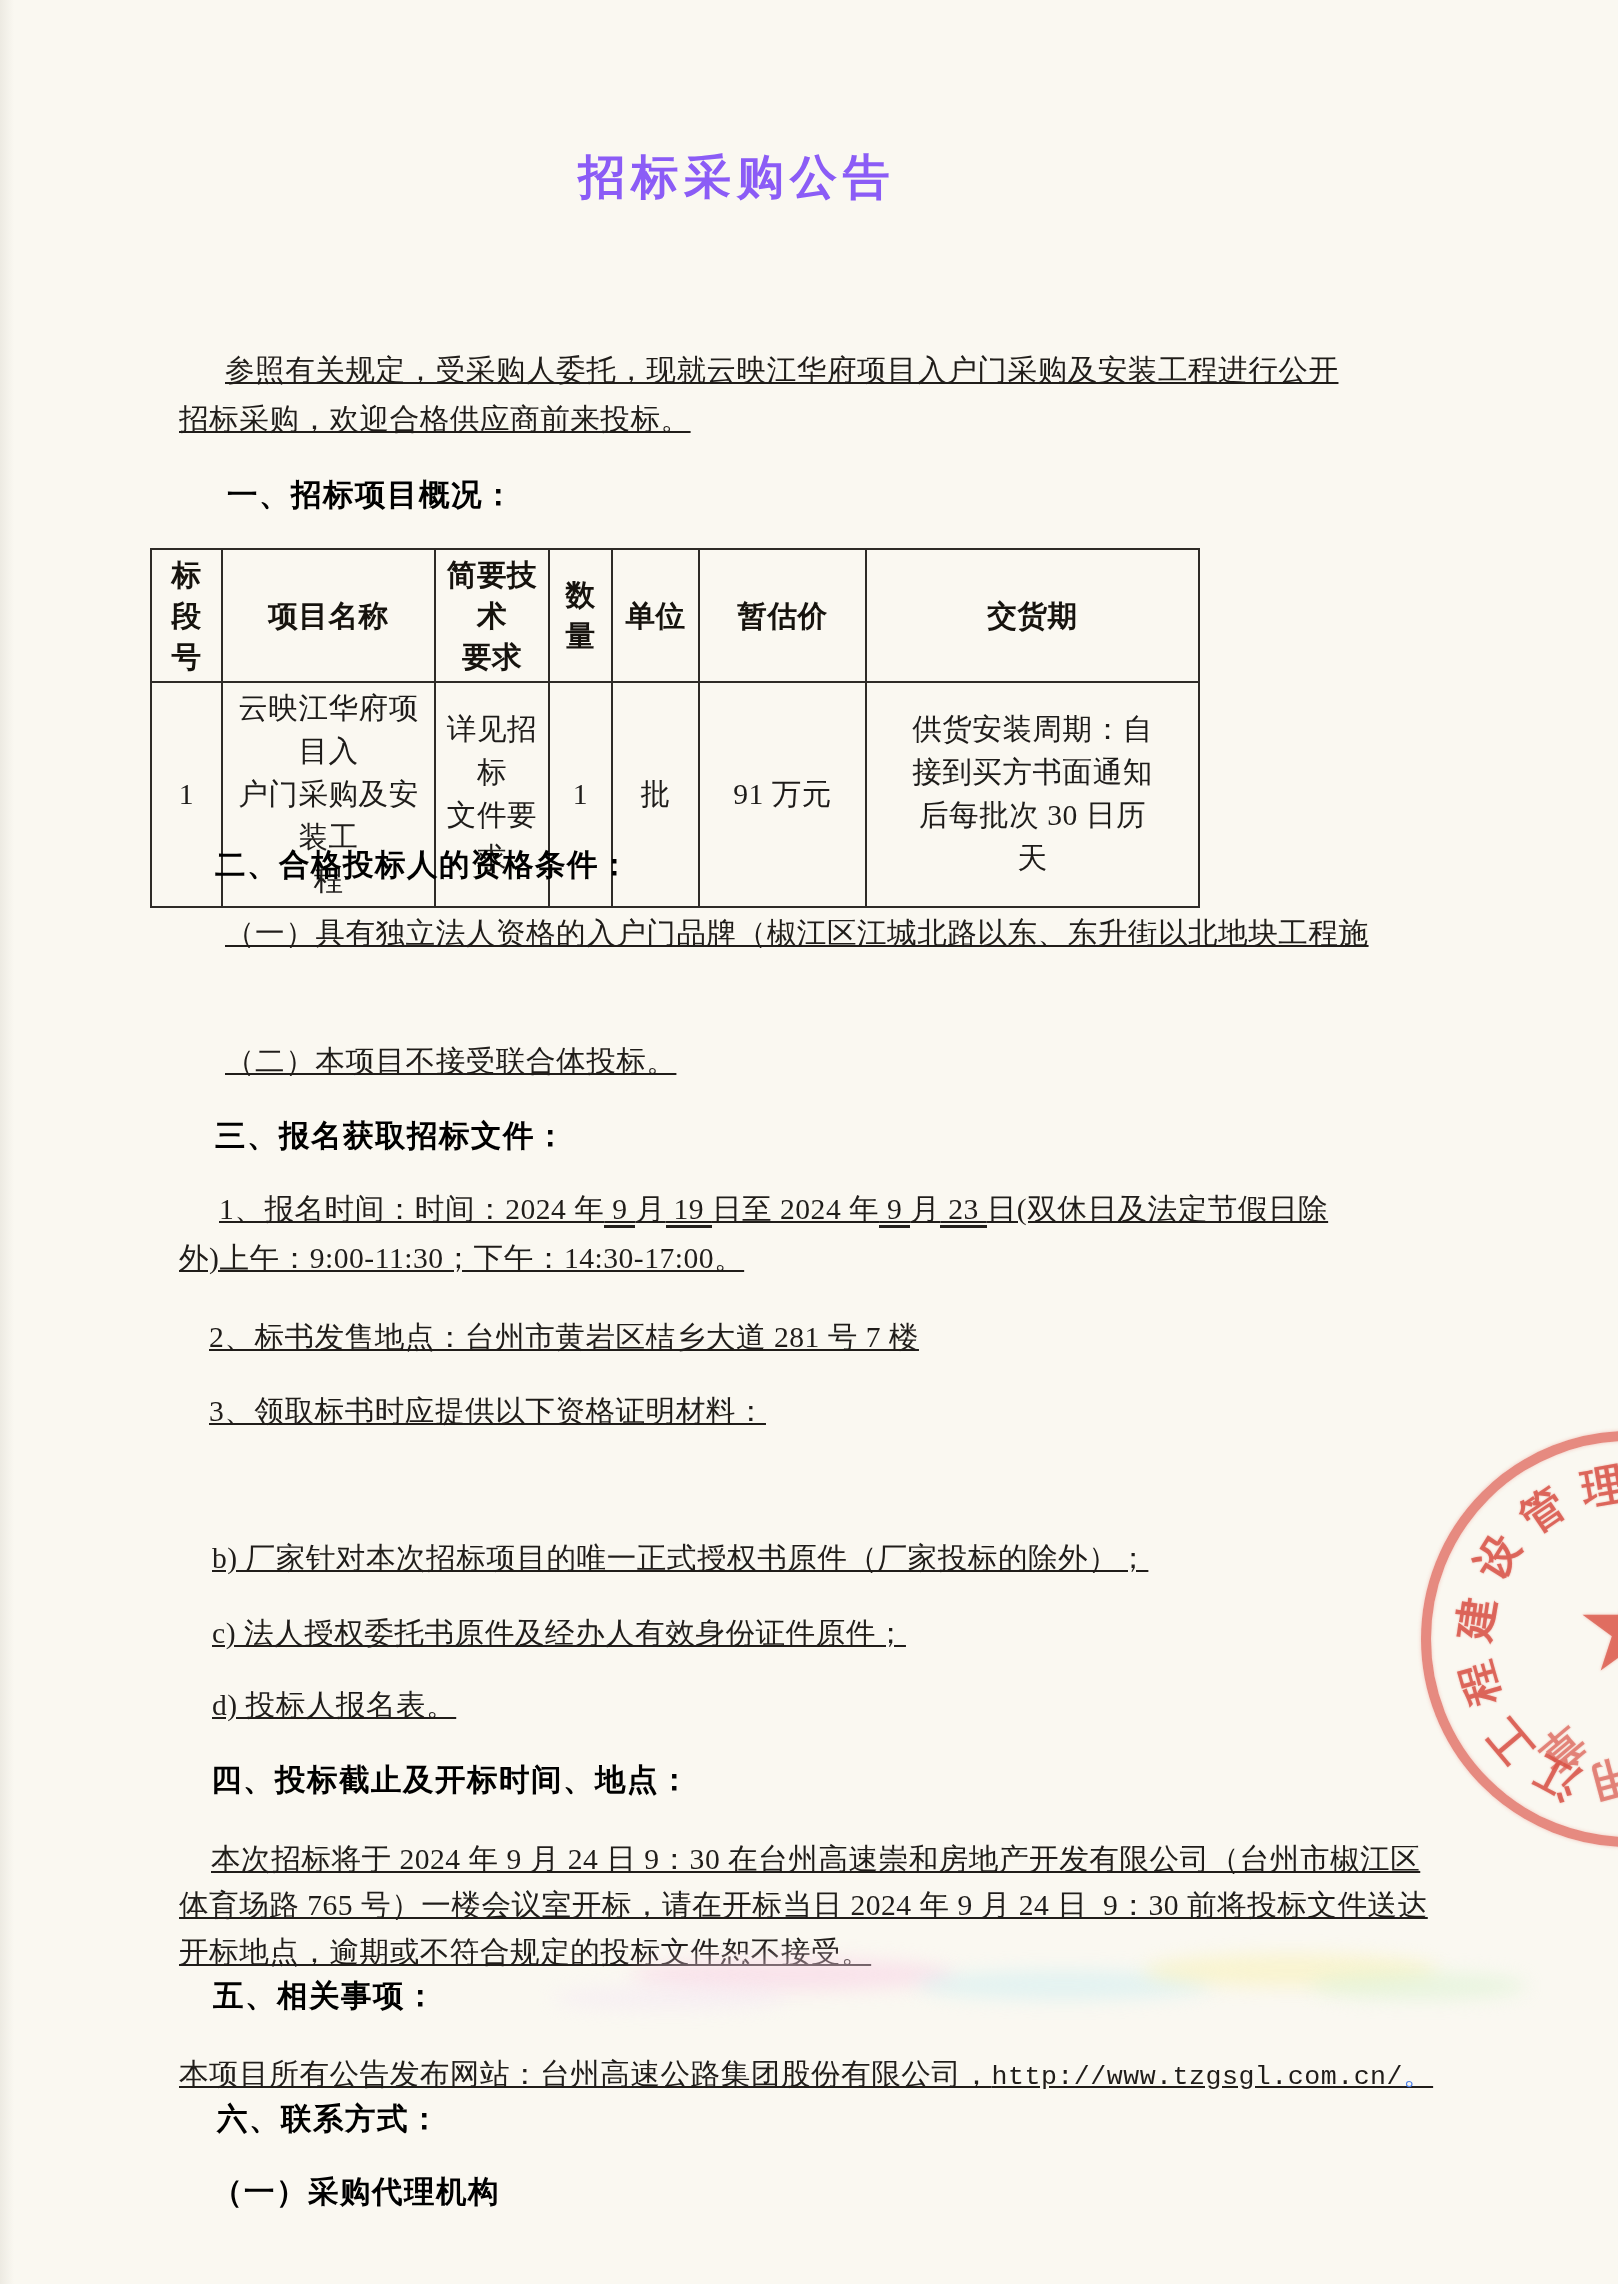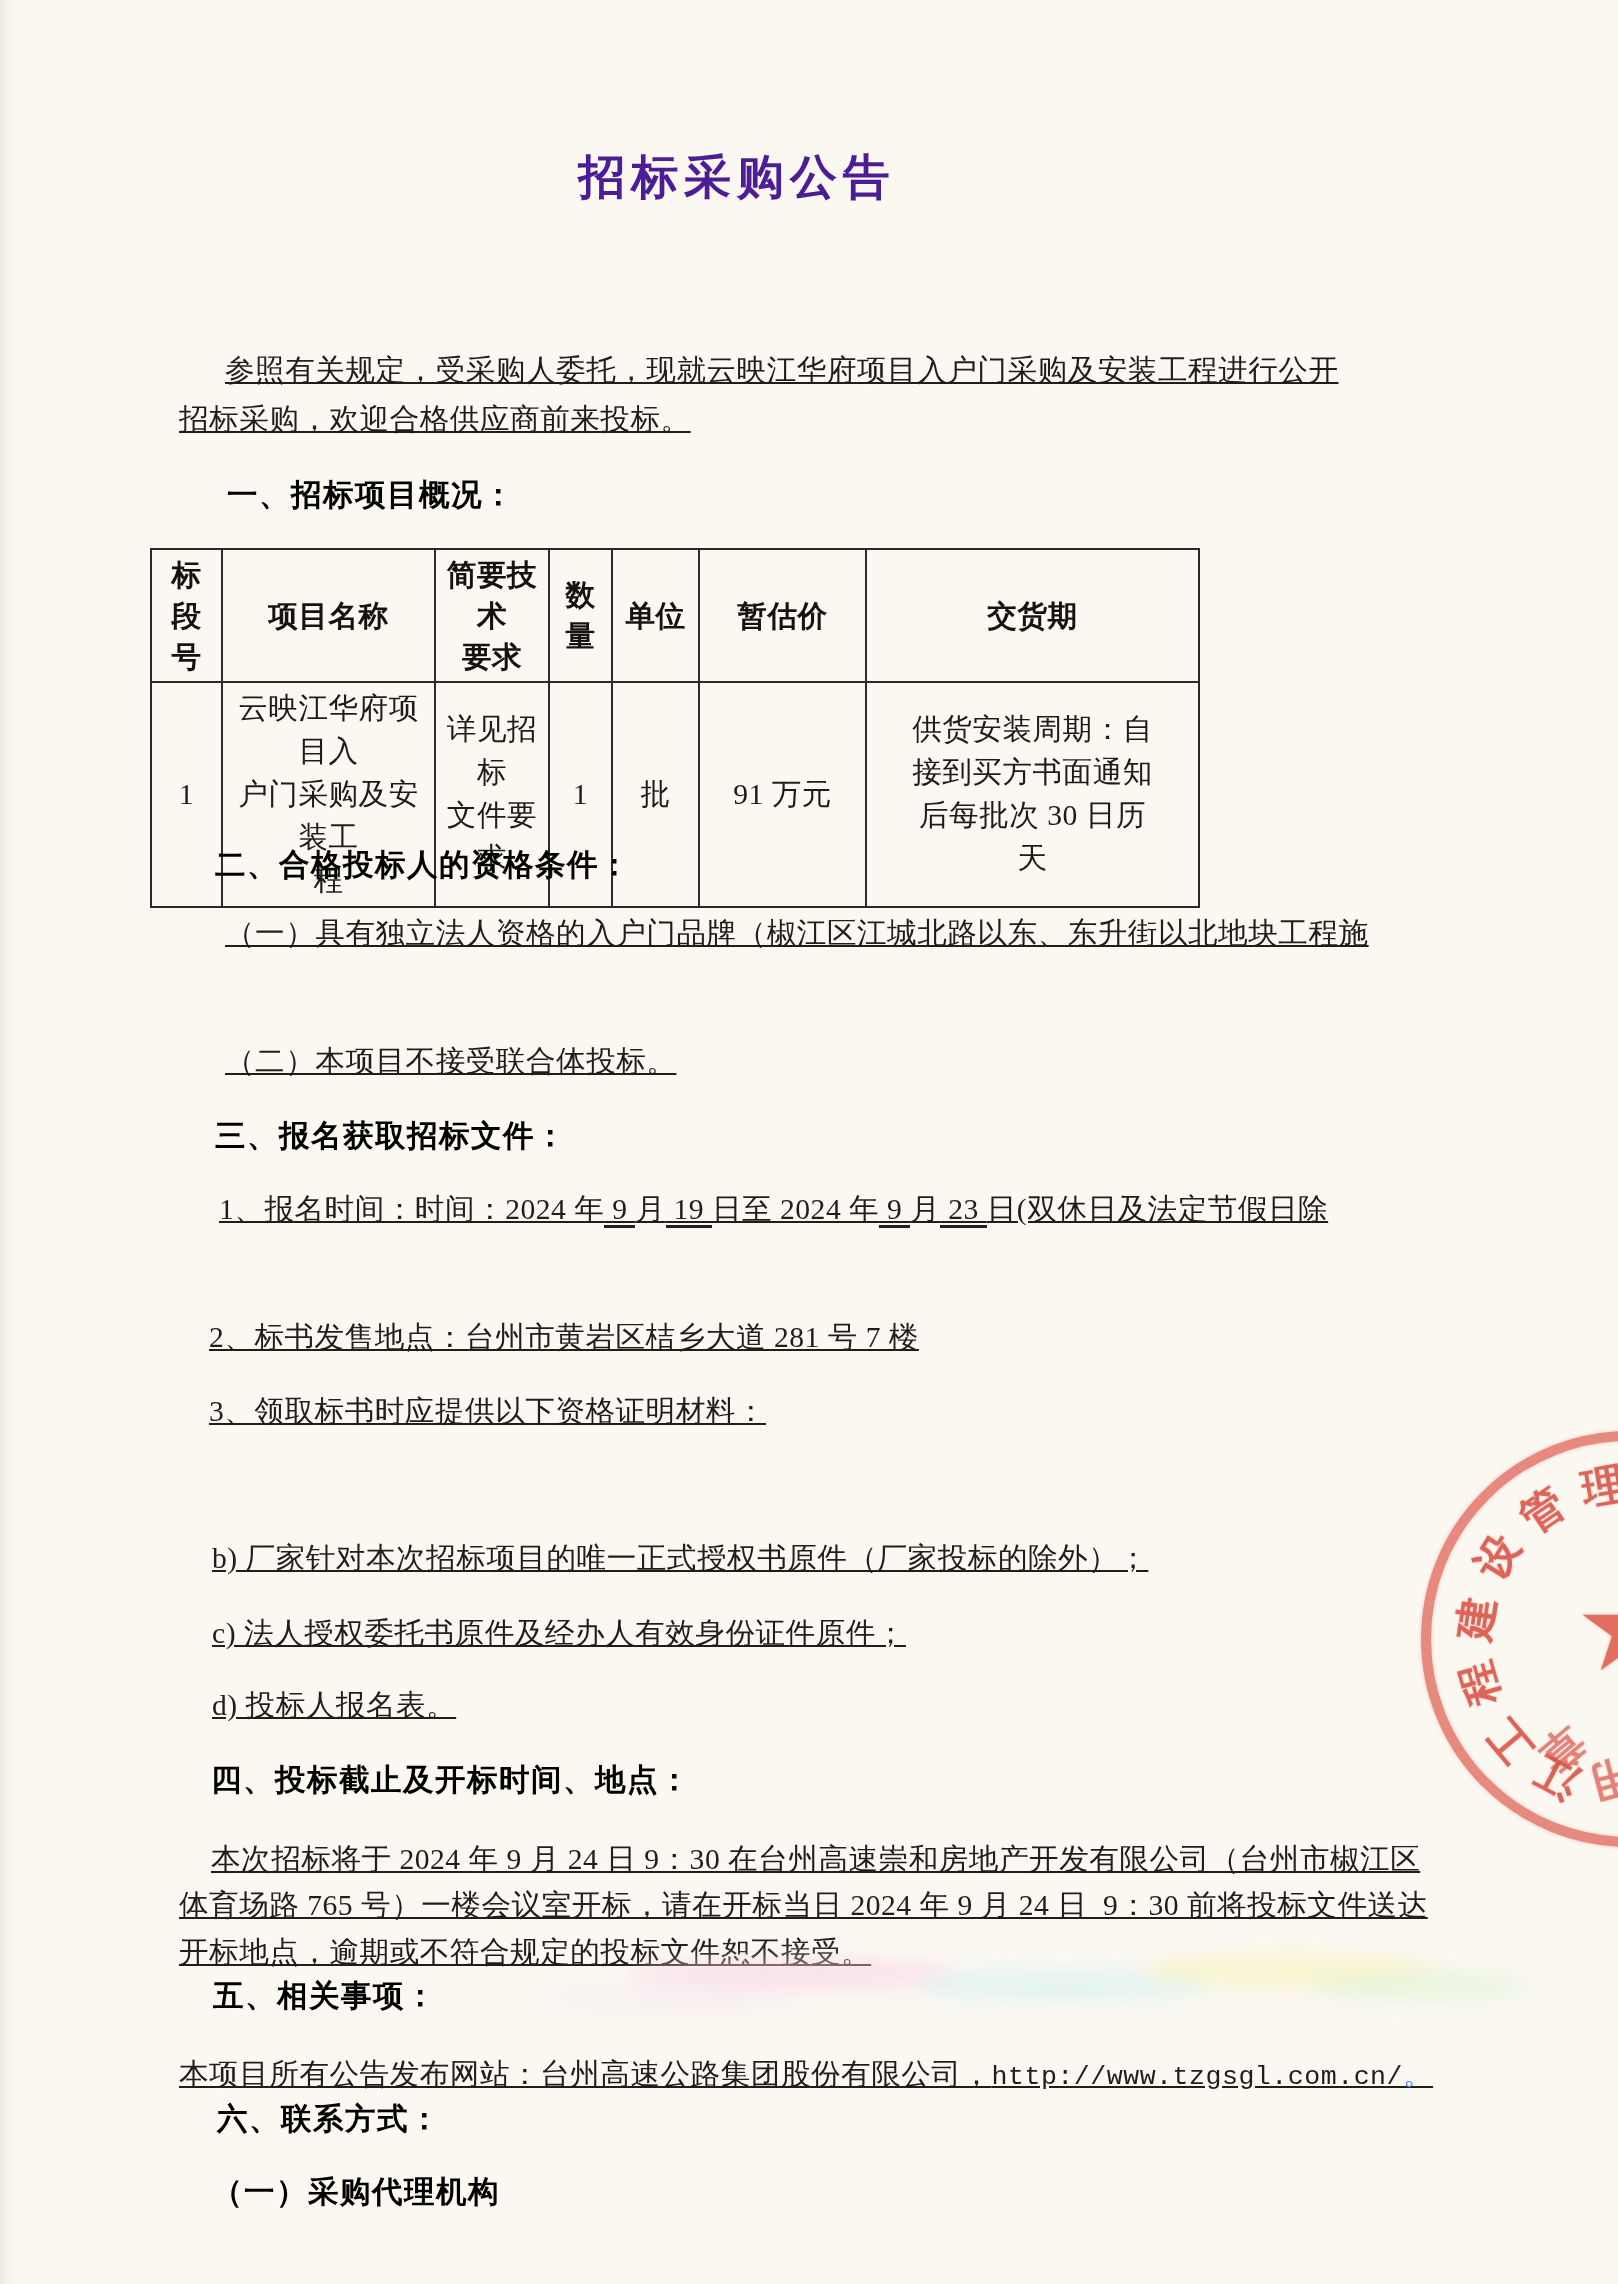--- a/index.html
+++ b/index.html
@@ -14,21 +14,21 @@
   .page::before{ 
     content:"";position:absolute;left:0;top:0;bottom:0;width:13.8px;
     background:linear-gradient(90deg,rgba(120,110,95,0.10),rgba(120,110,95,0));
     pointer-events:none;
   }
   .doc-title{
     position:absolute;left:0;top:148px;width:1474px;
     text-align:center;
     font-family:"Liberation Sans", sans-serif;
     font-weight:900;font-size:47px;line-height:57px;
-    letter-spacing:5.9px;color:#4c1d95;
+    letter-spacing:5.9px;color:#8b5cf6;
   }
   .line{
     position:absolute;white-space:pre;
     font-family:"Liberation Serif", serif;
     font-size:29.6px;line-height:39px;letter-spacing:0.5px;color:#201d1a;text-decoration:underline;
   }
   .hline{
     position:absolute;white-space:pre;
     font-family:"Liberation Sans", sans-serif;
     font-weight:700;font-size:30.5px;line-height:39px;
@@ -133,20 +133,21 @@
     </tr>
   </tbody>
     </table>
 
   <div class="hline" style="left:215px;top:845px;">二、合格投标人的资格条件：</div>
   <div class="line" style="left:225px;top:914px;">（一）具有独立法人资格的入户门品牌（椒江区江城北路以东、东升街以北地块工程施</div>
   <div class="line" style="left:225px;top:1042px;">（二）本项目不接受联合体投标。</div>
 
   <div class="hline" style="left:215px;top:1116px;">三、报名获取招标文件：</div>
   <div class="line" style="left:219px;top:1190px;"><span>1、报名时间：时间：2024 年</span><span class="u"> 9 </span><span>月</span><span class="u"> 19 </span><span>日至 2024 年</span><span class="u"> 9 </span><span>月</span><span class="u"> 23 </span><span>日(双休日及法定节假日除</span></div>
+  <div class="line" style="left:179px;top:1239px;">外)上午：9:00-11:30；下午：14:30-17:00。</div>
   <div class="line" style="left:209px;top:1318px;">2、标书发售地点：台州市黄岩区桔乡大道 281 号 7 楼</div>
   <div class="line" style="left:209px;top:1392px;">3、领取标书时应提供以下资格证明材料：</div>
   <div class="line" style="left:212px;top:1539px;">b) 厂家针对本次招标项目的唯一正式授权书原件（厂家投标的除外）；</div>
   <div class="line" style="left:212px;top:1614px;">c) 法人授权委托书原件及经办人有效身份证件原件；</div>
   <div class="line" style="left:212px;top:1686px;">d) 投标人报名表。</div>
 
   <div class="hline" style="left:211px;top:1760px;">四、投标截止及开标时间、地点：</div>
   <div class="line" style="left:211px;top:1840px;">本次招标将于 2024 年 9 月 24 日 9：30 在台州高速崇和房地产开发有限公司（台州市椒江区</div>
   <div class="line" style="left:179px;top:1886px;">体育场路 765 号）一楼会议室开标，请在开标当日 2024 年 9 月 24 日  9：30 前将投标文件送达</div>
   <div class="line" style="left:179px;top:1933px;">开标地点，逾期或不符合规定的投标文件恕不接受。</div>

